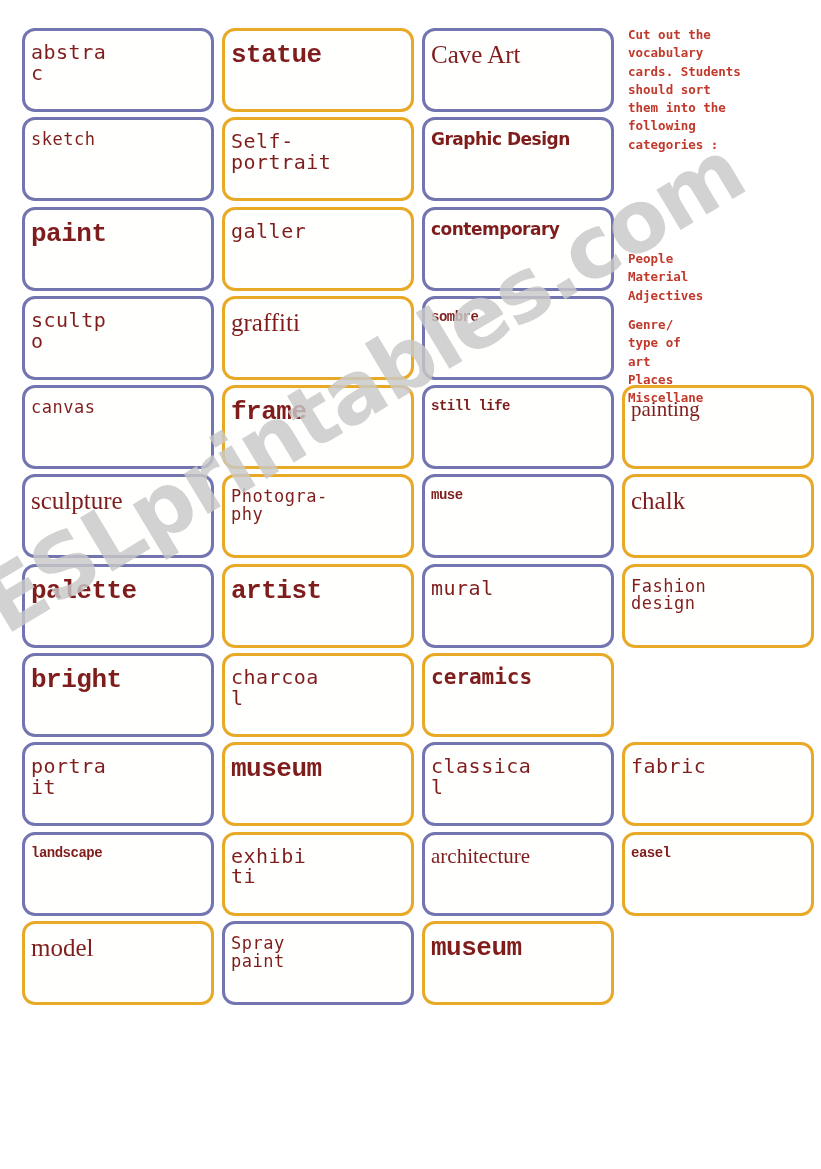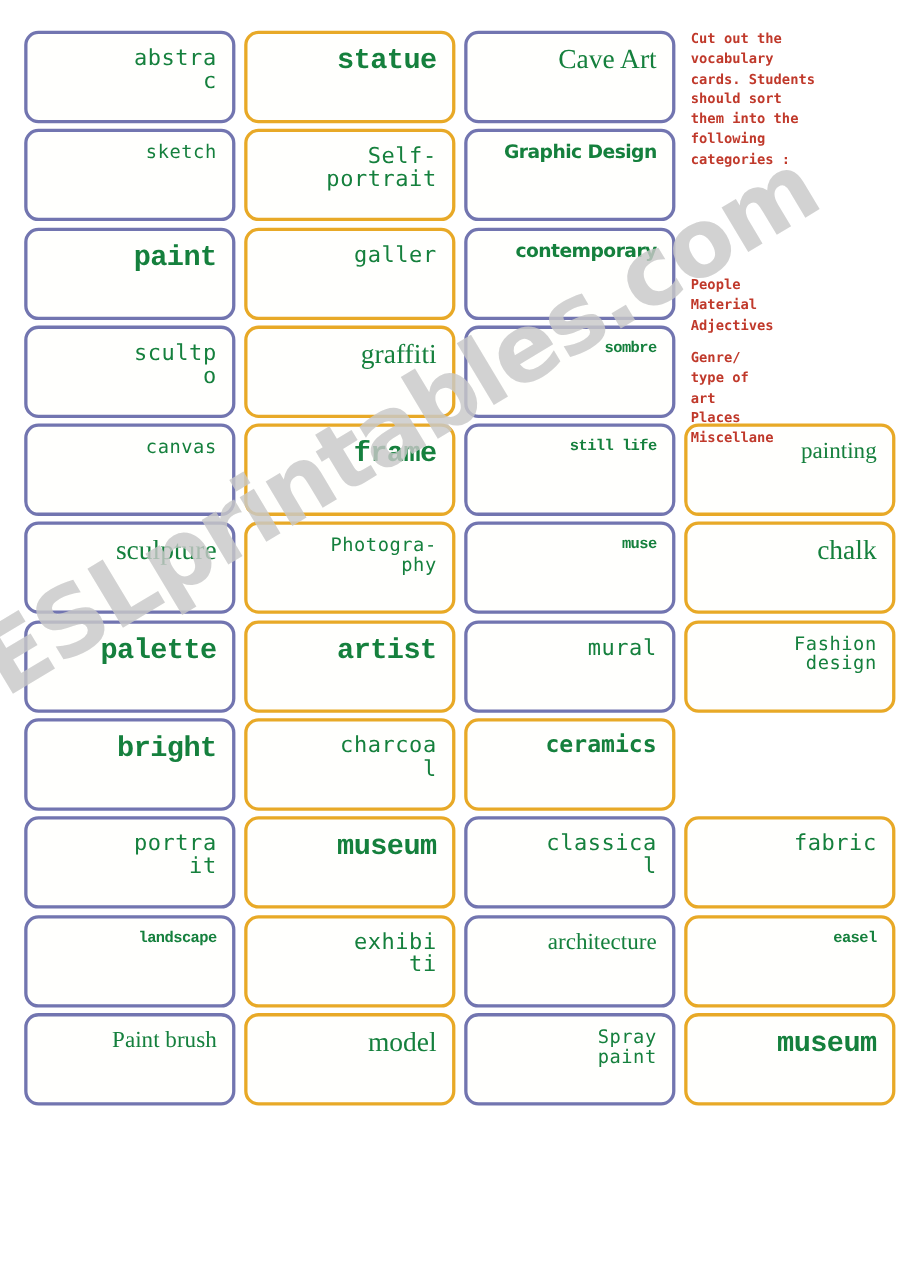--- a/index.html
+++ b/index.html
@@ -64,23 +64,23 @@
     background:#fffffd;
     overflow:hidden;
     position:relative;
   }
   .card.orange{border-color:#e8a927;}
 
   .card .txt{
     position:absolute;
     left:6px;right:14px;
     top:11px;
-    text-align:right;
+    text-align:left;
     line-height:1.04;
-    color:#15803d;
+    color:#7f1d1d;
     word-break:break-all;
   }
 
   
   .f-mono{font-family:"DejaVu Sans Mono","Liberation Mono",monospace;font-size:20px;letter-spacing:.5px;}
   .f-mono-sm{font-family:"DejaVu Sans Mono","Liberation Mono",monospace;font-size:17px;letter-spacing:.5px;}
   .f-serif{font-family:"Liberation Serif","DejaVu Serif",serif;font-size:25px;}
   .f-serif-sm{font-family:"Liberation Serif","DejaVu Serif",serif;font-size:21px;}
   .f-round{font-family:Liberation Mono, monospace;font-weight:bold;font-size:26px;letter-spacing:-.5px;}
   .f-round-sm{font-family:Liberation Mono, monospace;font-weight:bold;font-size:14px;letter-spacing:-.5px;}
@@ -383,27 +383,20 @@
         <div class="cell">
           <div class="card orange">
             <div class="txt f-round-sm">
               <span style="display:block">easel</span>
             </div>
           </div>
         </div>
       </div>
       <div class="row">
         <div class="cell">
-          <div class="card">
-            <div class="txt f-serif-sm">
-              <span style="display:block">Paint brush</span>
-            </div>
-          </div>
-        </div>
-        <div class="cell">
           <div class="card orange">
             <div class="txt f-serif">
               <span style="display:block">model</span>
             </div>
           </div>
         </div>
         <div class="cell">
           <div class="card">
             <div class="txt f-mono-sm">
               <span style="display:block">Spray</span>

